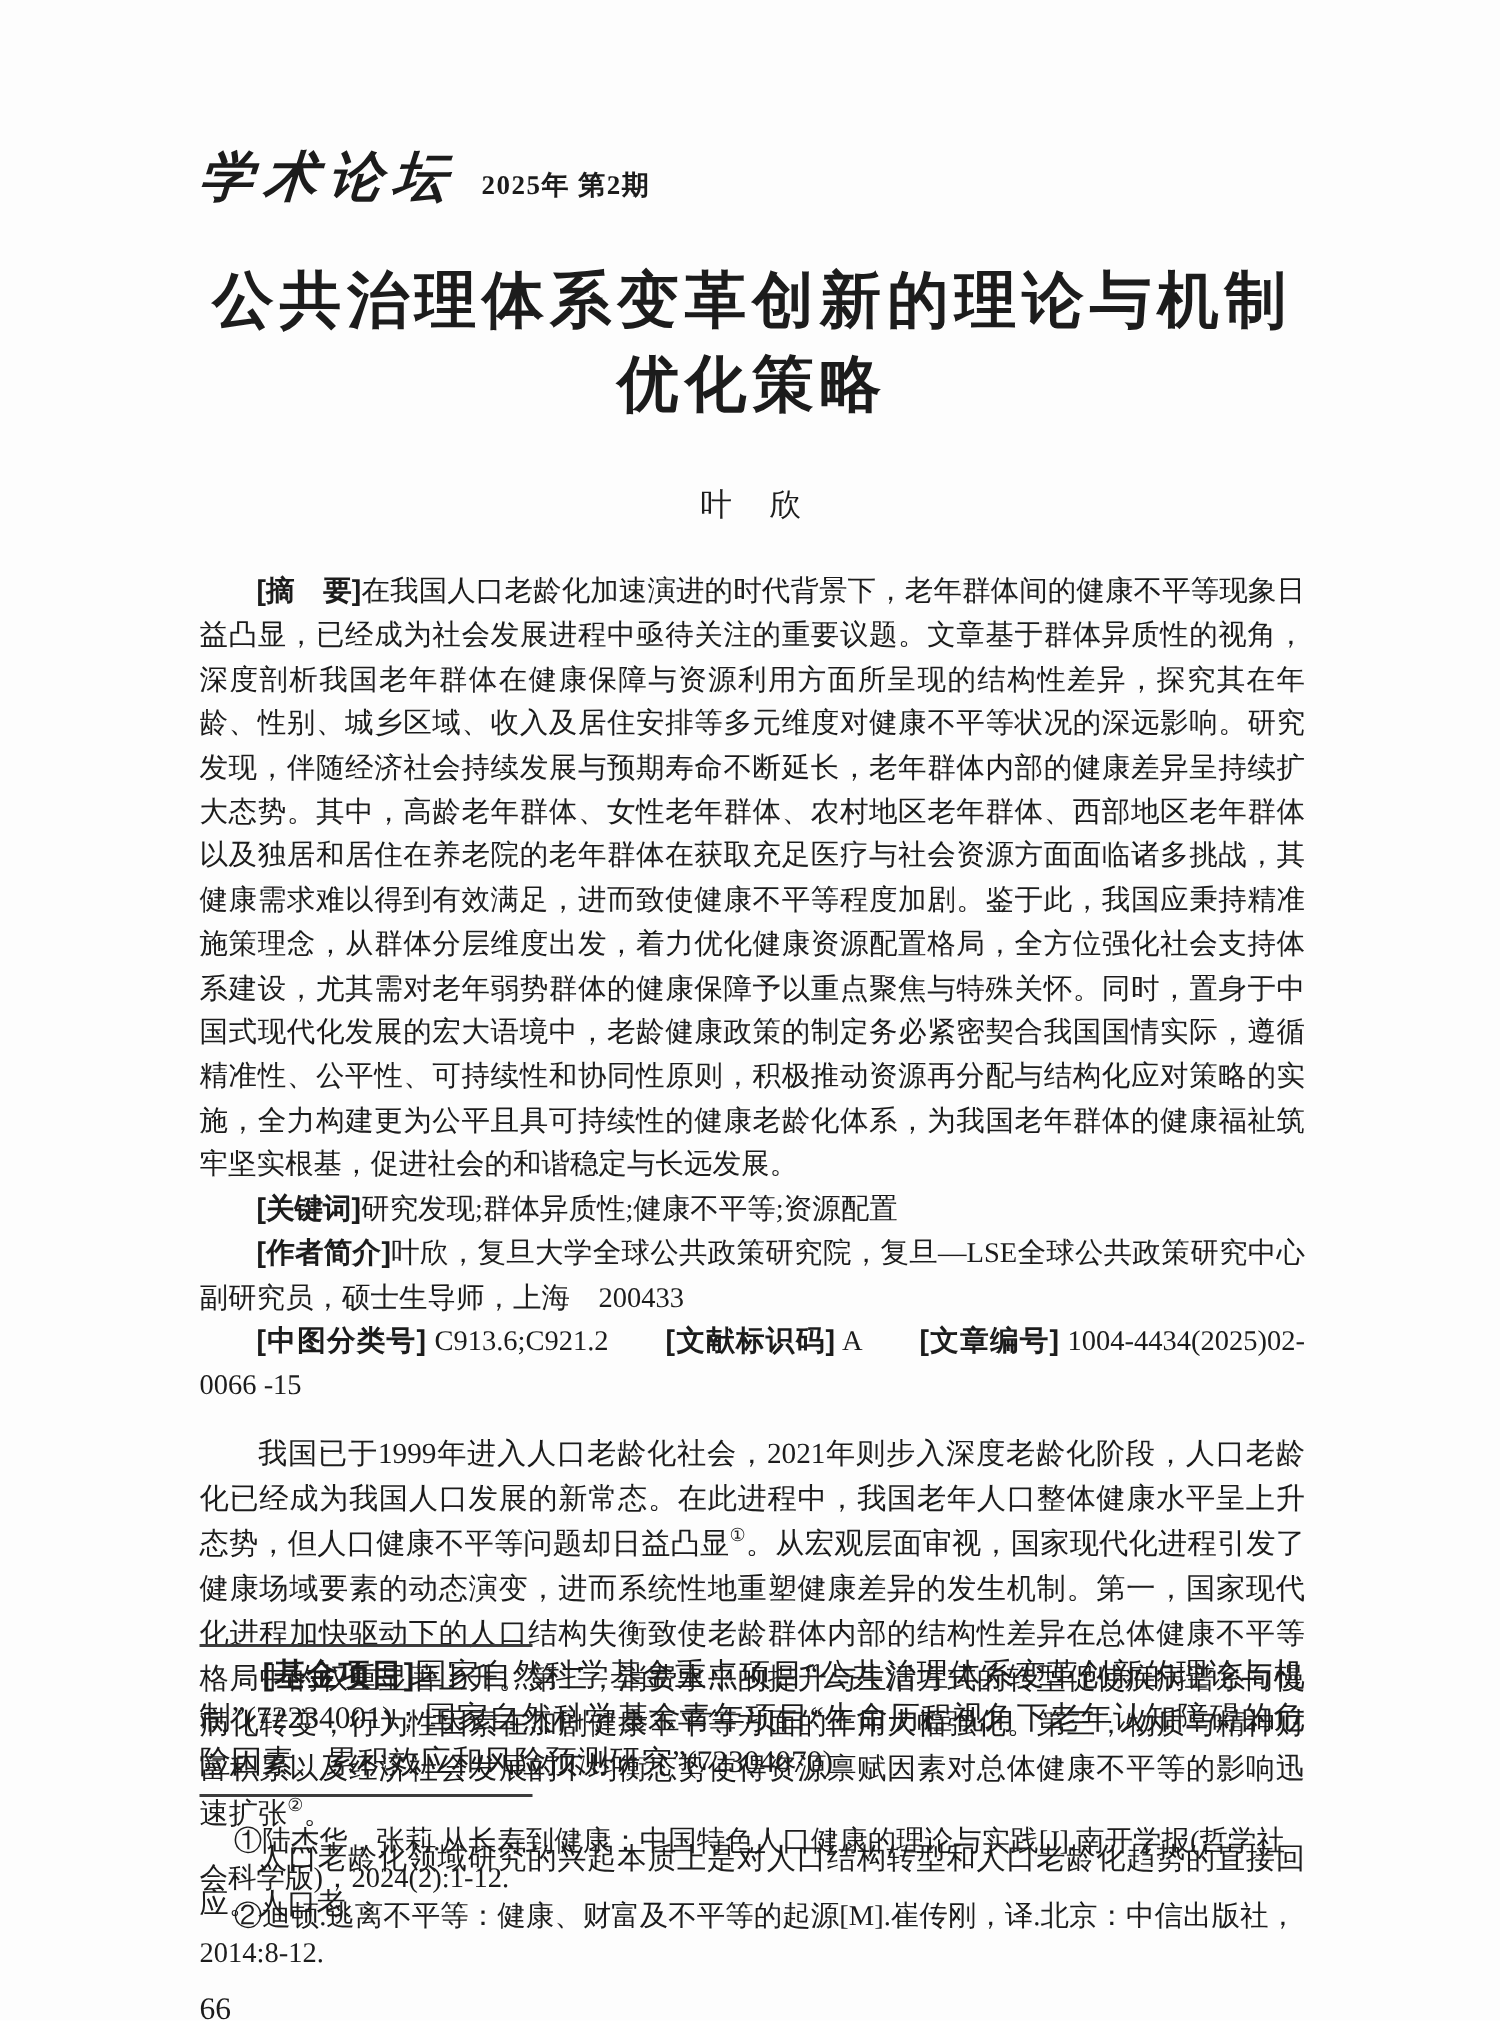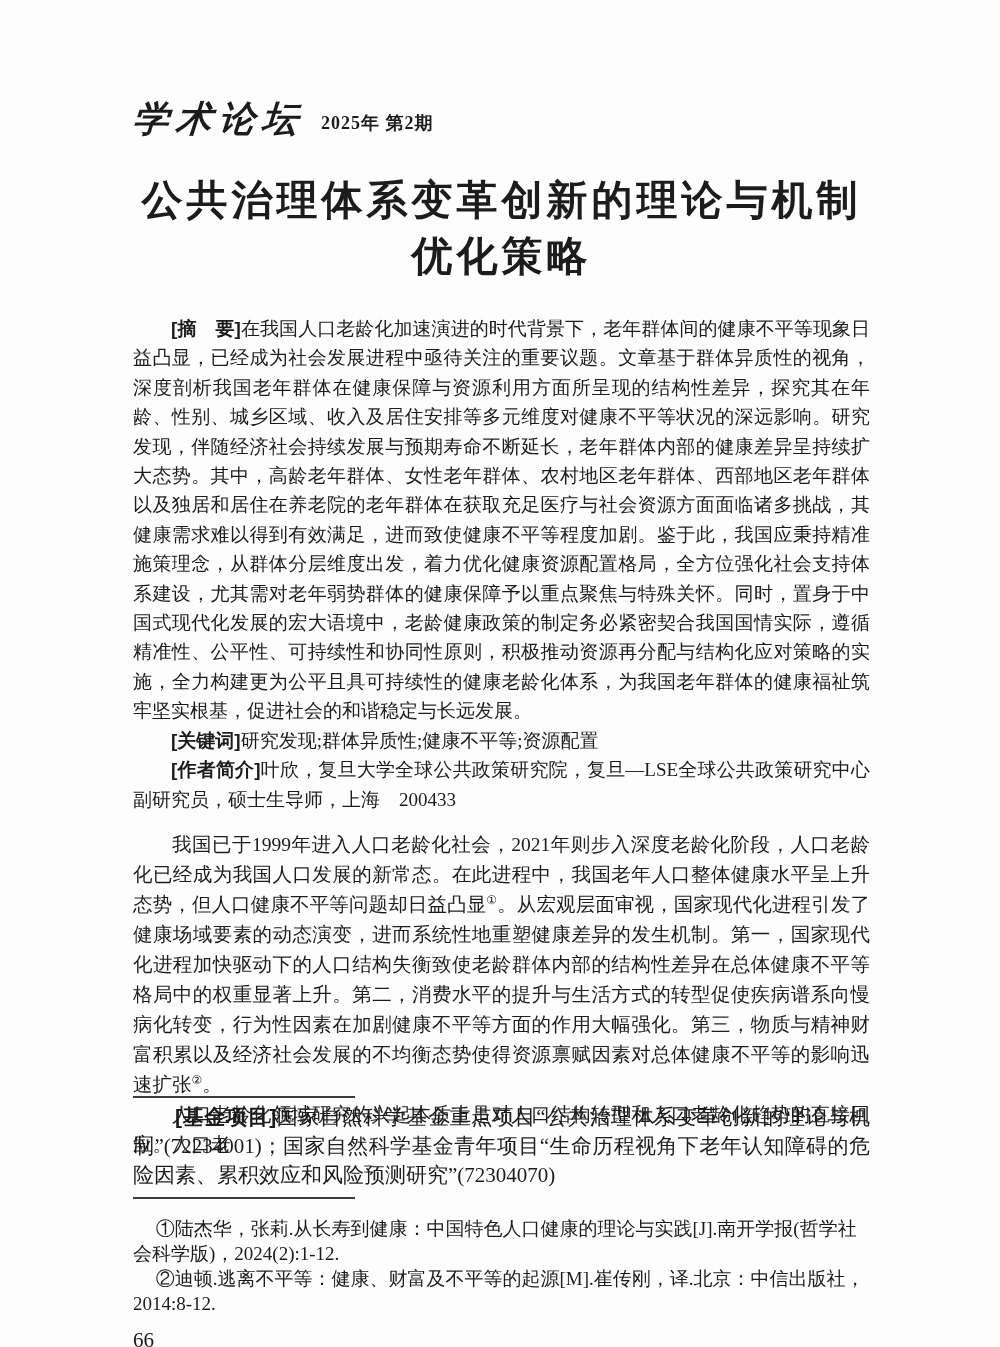--- a/index.html
+++ b/index.html
@@ -128,28 +128,30 @@
   <div class="masthead">
     <span class="journal-name">学术论坛</span>
     <span class="journal-issue">2025年 第2期</span>
   </div>
 
   <h1 class="article-title">
     <div>公共治理体系变革创新的理论与机制</div>
     <div>优化策略</div>
   </h1>
 
+  <div class="author">叶　欣</div>
 
   <div class="meta-block">
     <p class="meta-p"><span class="label">[摘　要]</span><span class="kai">在我国人口老龄化加速演进的时代背景下，老年群体间的健康不平等现象日益凸显，已经成为社会发展进程中亟待关注的重要议题。文章基于群体异质性的视角，深度剖析我国老年群体在健康保障与资源利用方面所呈现的结构性差异，探究其在年龄、性别、城乡区域、收入及居住安排等多元维度对健康不平等状况的深远影响。研究发现，伴随经济社会持续发展与预期寿命不断延长，老年群体内部的健康差异呈持续扩大态势。其中，高龄老年群体、女性老年群体、农村地区老年群体、西部地区老年群体以及独居和居住在养老院的老年群体在获取充足医疗与社会资源方面面临诸多挑战，其健康需求难以得到有效满足，进而致使健康不平等程度加剧。鉴于此，我国应秉持精准施策理念，从群体分层维度出发，着力优化健康资源配置格局，全方位强化社会支持体系建设，尤其需对老年弱势群体的健康保障予以重点聚焦与特殊关怀。同时，置身于中国式现代化发展的宏大语境中，老龄健康政策的制定务必紧密契合我国国情实际，遵循精准性、公平性、可持续性和协同性原则，积极推动资源再分配与结构化应对策略的实施，全力构建更为公平且具可持续性的健康老龄化体系，为我国老年群体的健康福祉筑牢坚实根基，促进社会的和谐稳定与长远发展。</span></p>
 
     <p class="meta-p"><span class="label">[关键词]</span><span class="kai">研究发现;群体异质性;健康不平等;资源配置</span></p>
 
     <p class="meta-p"><span class="label">[作者简介]</span><span class="kai">叶欣，复旦大学全球公共政策研究院，复旦—LSE全球公共政策研究中心副研究员，硕士生导师，上海　200433</span></p>
 
+    <p class="meta-p"><span class="label">[中图分类号]</span> <span>C913.6;C921.2</span><span class="label gap-l">[文献标识码]</span> <span>A</span><span class="label gap-l">[文章编号]</span> <span>1004-4434(2025)02- 0066 -15</span></p>
   </div>
 
   <p class="body-p first"><span>我国已于1999年进入人口老龄化社会，2021年则步入深度老龄化阶段，人口老龄化已经成为我国人口发展的新常态。在此进程中，我国老年人口整体健康水平呈上升态势，但人口健康不平等问题却日益凸显</span><sup class="fnmark">①</sup><span>。从宏观层面审视，国家现代化进程引发了健康场域要素的动态演变，进而系统性地重塑健康差异的发生机制。第一，国家现代化进程加快驱动下的人口结构失衡致使老龄群体内部的结构性差异在总体健康不平等格局中的权重显著上升。第二，消费水平的提升与生活方式的转型促使疾病谱系向慢病化转变，行为性因素在加剧健康不平等方面的作用大幅强化。第三，物质与精神财富积累以及经济社会发展的不均衡态势使得资源禀赋因素对总体健康不平等的影响迅速扩张</span><sup class="fnmark">②</sup><span>。</span></p>
 
   <p class="body-p">人口老龄化领域研究的兴起本质上是对人口结构转型和人口老龄化趋势的直接回应。人口老</p>
 
   <div class="footer">
     <div class="rule"></div>
     <p class="fund-p"><span class="label">[基金项目]</span><span class="kai">国家自然科学基金重点项目“公共治理体系变革创新的理论与机制”(72234001)；国家自然科学基金青年项目“生命历程视角下老年认知障碍的危险因素、累积效应和风险预测研究”(72304070)</span></p>
     <div class="rule second"></div>

